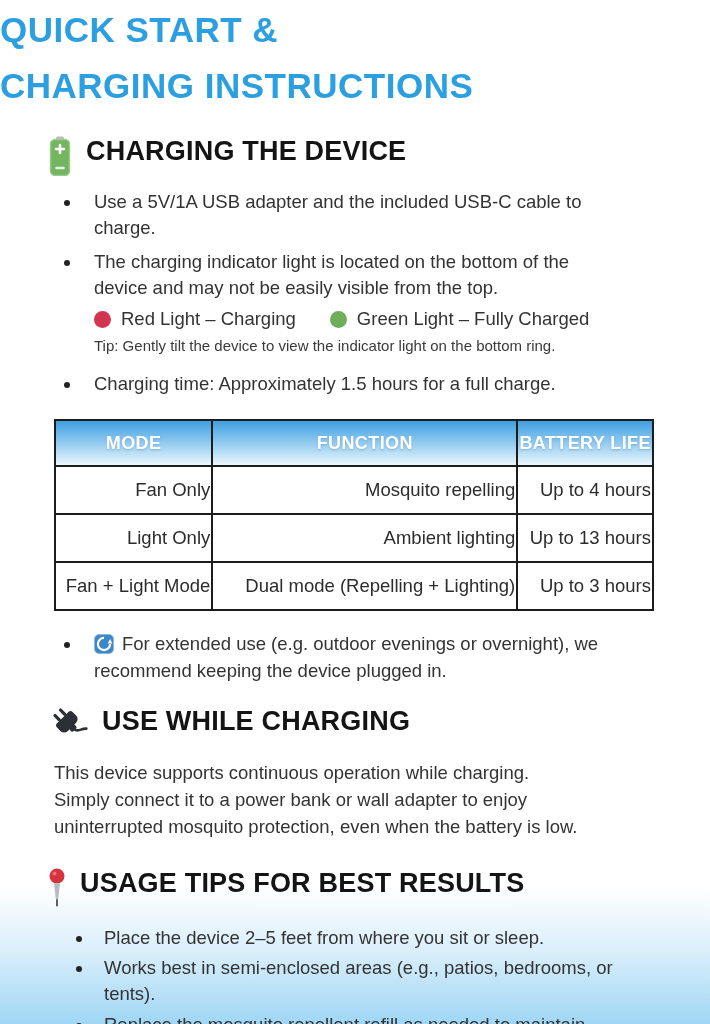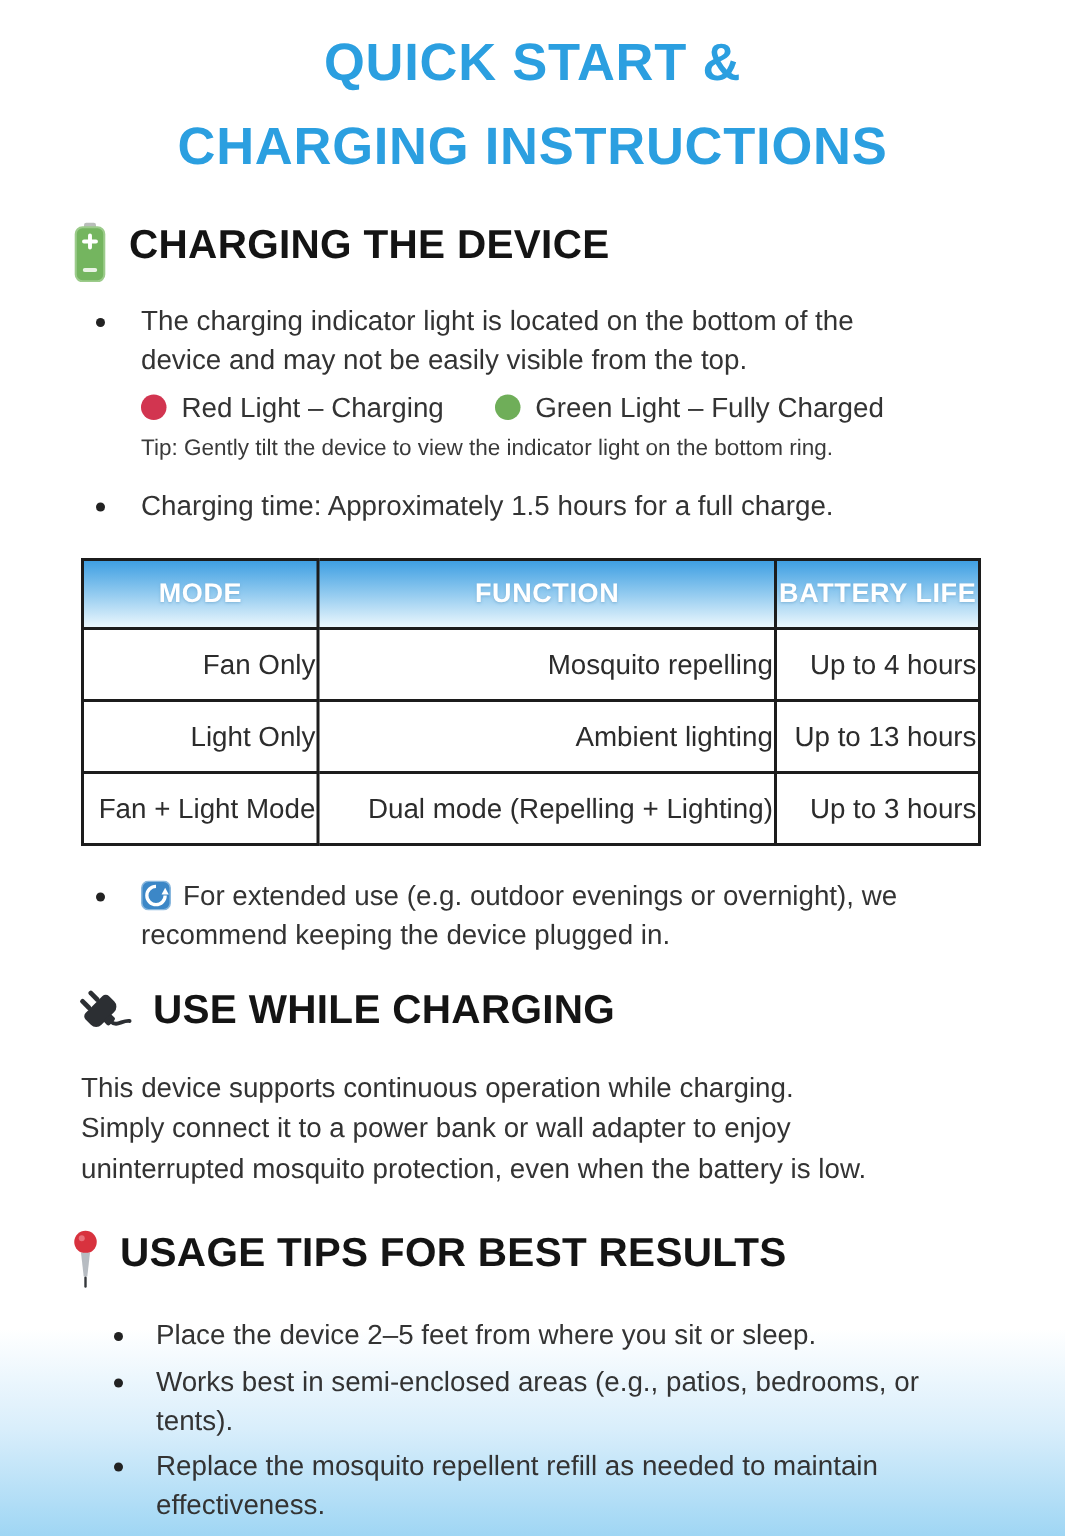--- a/index.html
+++ b/index.html
@@ -6,27 +6,26 @@
   .page{
     position:relative;
     width:710px;height:1024px;
     overflow:hidden;
     font-family:"Liberation Sans",sans-serif;
     color:#333;
     background:linear-gradient(to bottom,#ffffff 0%,#ffffff 86.5%,#d9eefb 93%,#9fd6f4 100%);
   }
   .title{
     padding-top:2px;
-    text-align:center;
+    text-align:left;
     font-size:35px;
     font-weight:800;
     letter-spacing:.5px;
     line-height:56px;
     color:#2b9fe0;
-    margin-top:12px;
   }
   .content{padding:0 52px 0 48px;}
   .section-heading{
     display:flex;align-items:flex-start;gap:14px;
     font-size:27px;font-weight:800;color:#141414;letter-spacing:.2px;
   }
   .sh-1{margin-top:22px;}
   .sh-2{margin-top:22px;}
   .sh-3{margin-top:28px;}
   .icon-svg{flex:0 0 auto;display:block;}
@@ -103,20 +102,25 @@
           <rect x="8" y="0.5" width="8" height="5" rx="1.5" fill="#b9beba"></rect>
           <rect x="2.5" y="3.5" width="19" height="36" rx="4.5" fill="#74b55f" stroke="#9ccb8b" stroke-width="1.4"></rect>
           <path d="M12 9 v8 M8 13 h8" stroke="#ffffff" stroke-width="2.6" stroke-linecap="round"></path>
           <path d="M8.5 32 h7" stroke="#e9f3e4" stroke-width="2.6" stroke-linecap="round"></path>
         </svg>
       </span>
       <span>CHARGING THE DEVICE</span>
     </div>
 
     <ul class="bullets">
+      <li>
+        <span class="dot"></span>
+        <span class="pre">Use a 5V/1A USB adapter and the included USB-C cable to
+charge.</span>
+      </li>
       <li>
         <span class="dot"></span>
         <span class="pre">The charging indicator light is located on the bottom of the
 device and may not be easily visible from the top.</span>
       </li>
     </ul>
 
     <div class="indicator-row">
       <span class="status-dot red"></span>
       <span>Red Light – Charging</span>

